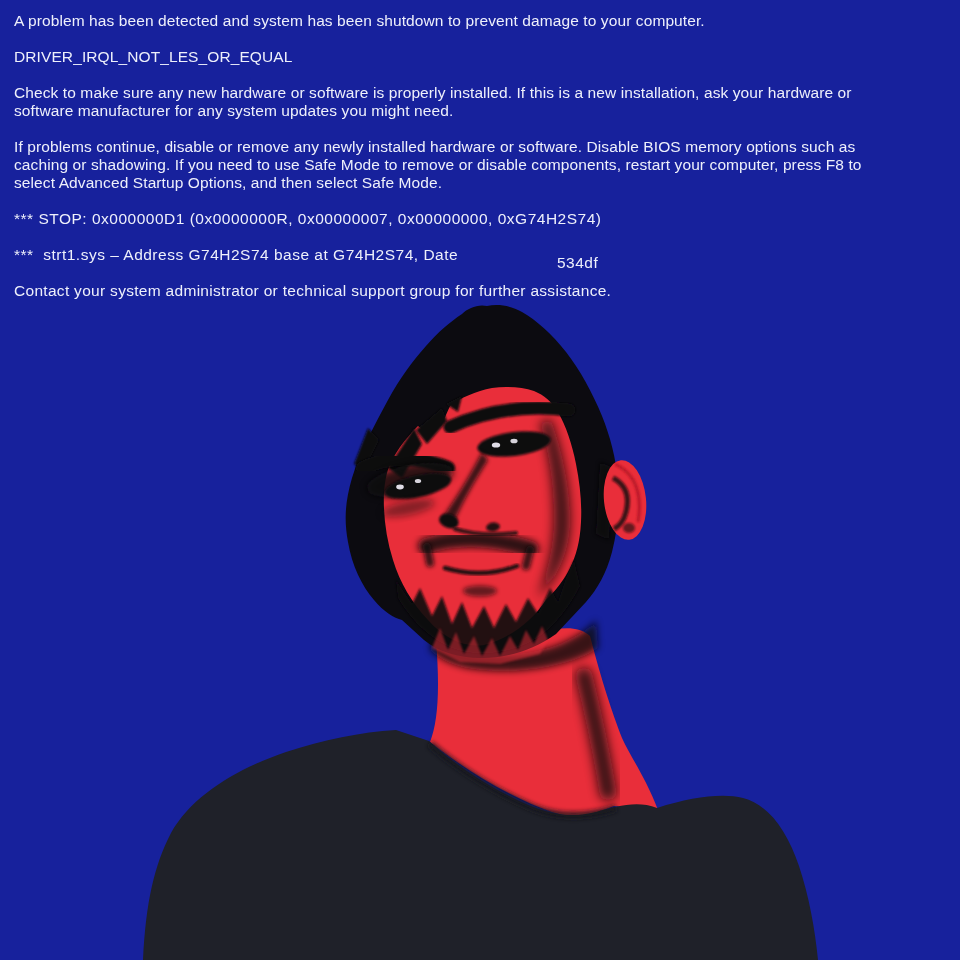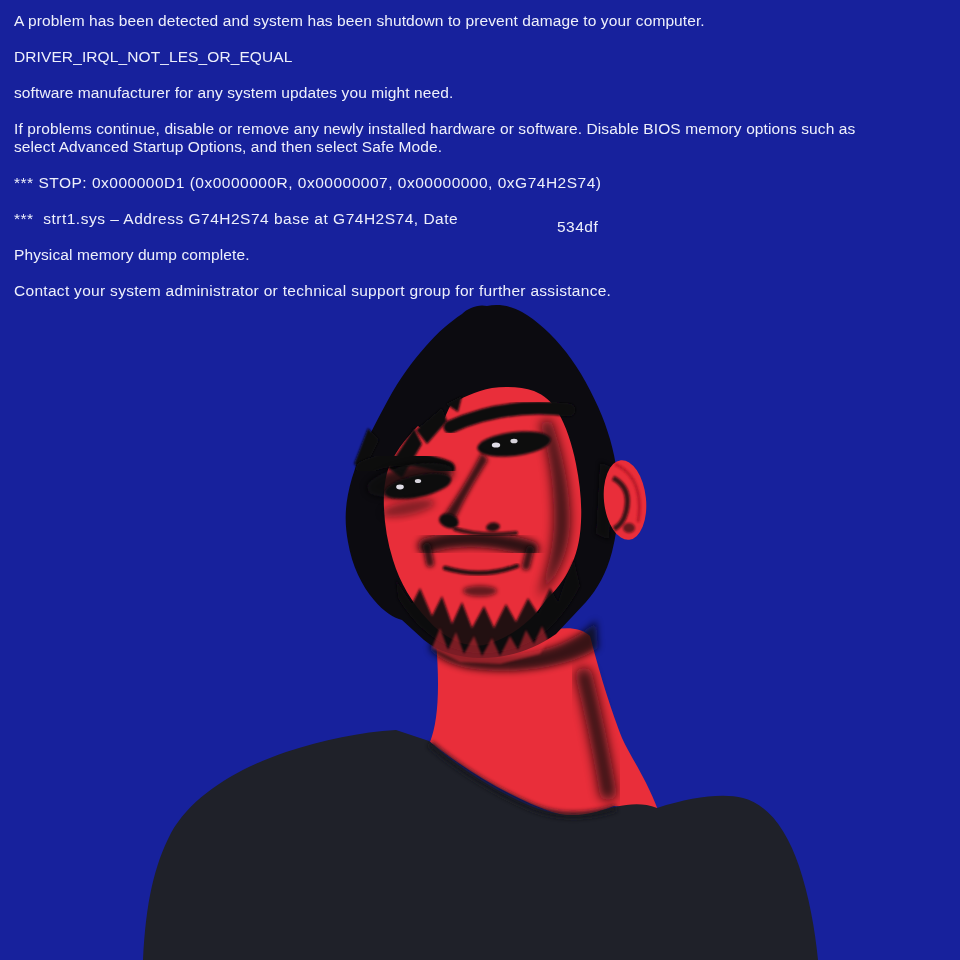--- a/index.html
+++ b/index.html
@@ -27,36 +27,35 @@
 <body>
 
 <div class="bsod">
   <p>
       <span class="ln">A problem has been detected and system has been shutdown to prevent damage to your computer.</span>
     </p>
   <p>
       <span class="ln">DRIVER_IRQL_NOT_LES_OR_EQUAL</span>
     </p>
   <p>
+    <span class="ln">Check to make sure any new hardware or software is properly installed. If this is a new installation, ask your hardware or</span>
     <span class="ln">software manufacturer for any system updates you might need.</span>
   </p>
   <p>
     <span class="ln">If problems continue, disable or remove any newly installed hardware or software. Disable BIOS memory options such as</span>
+    <span class="ln">caching or shadowing. If you need to use Safe Mode to remove or disable components, restart your computer, press F8 to</span>
     <span class="ln">select Advanced Startup Options, and then select Safe Mode.</span>
   </p>
   <p>
       <span class="ln tech">*** STOP: 0x000000D1 (0x0000000R, 0x00000007, 0x00000000, 0xG74H2S74)</span>
     </p>
   <p>
     <span class="ln tech">***  strt1.sys – Address G74H2S74 base at G74H2S74, Date</span>
     <span class="ln tech frag-right">534df</span>
   </p>
-  <p>
-      <span class="ln">Physical memory dump complete.</span>
-    </p>
   <p>
       <span class="ln ls3">Contact your system administrator or technical support group for further assistance.</span>
     </p>
 </div>
 
 <svg class="portrait" viewBox="0 0 960 960">
   <defs>
     <filter id="b1" x="-30%" y="-30%" width="160%" height="160%">
         <feGaussianBlur stdDeviation="0.9"></feGaussianBlur>
       </filter>

